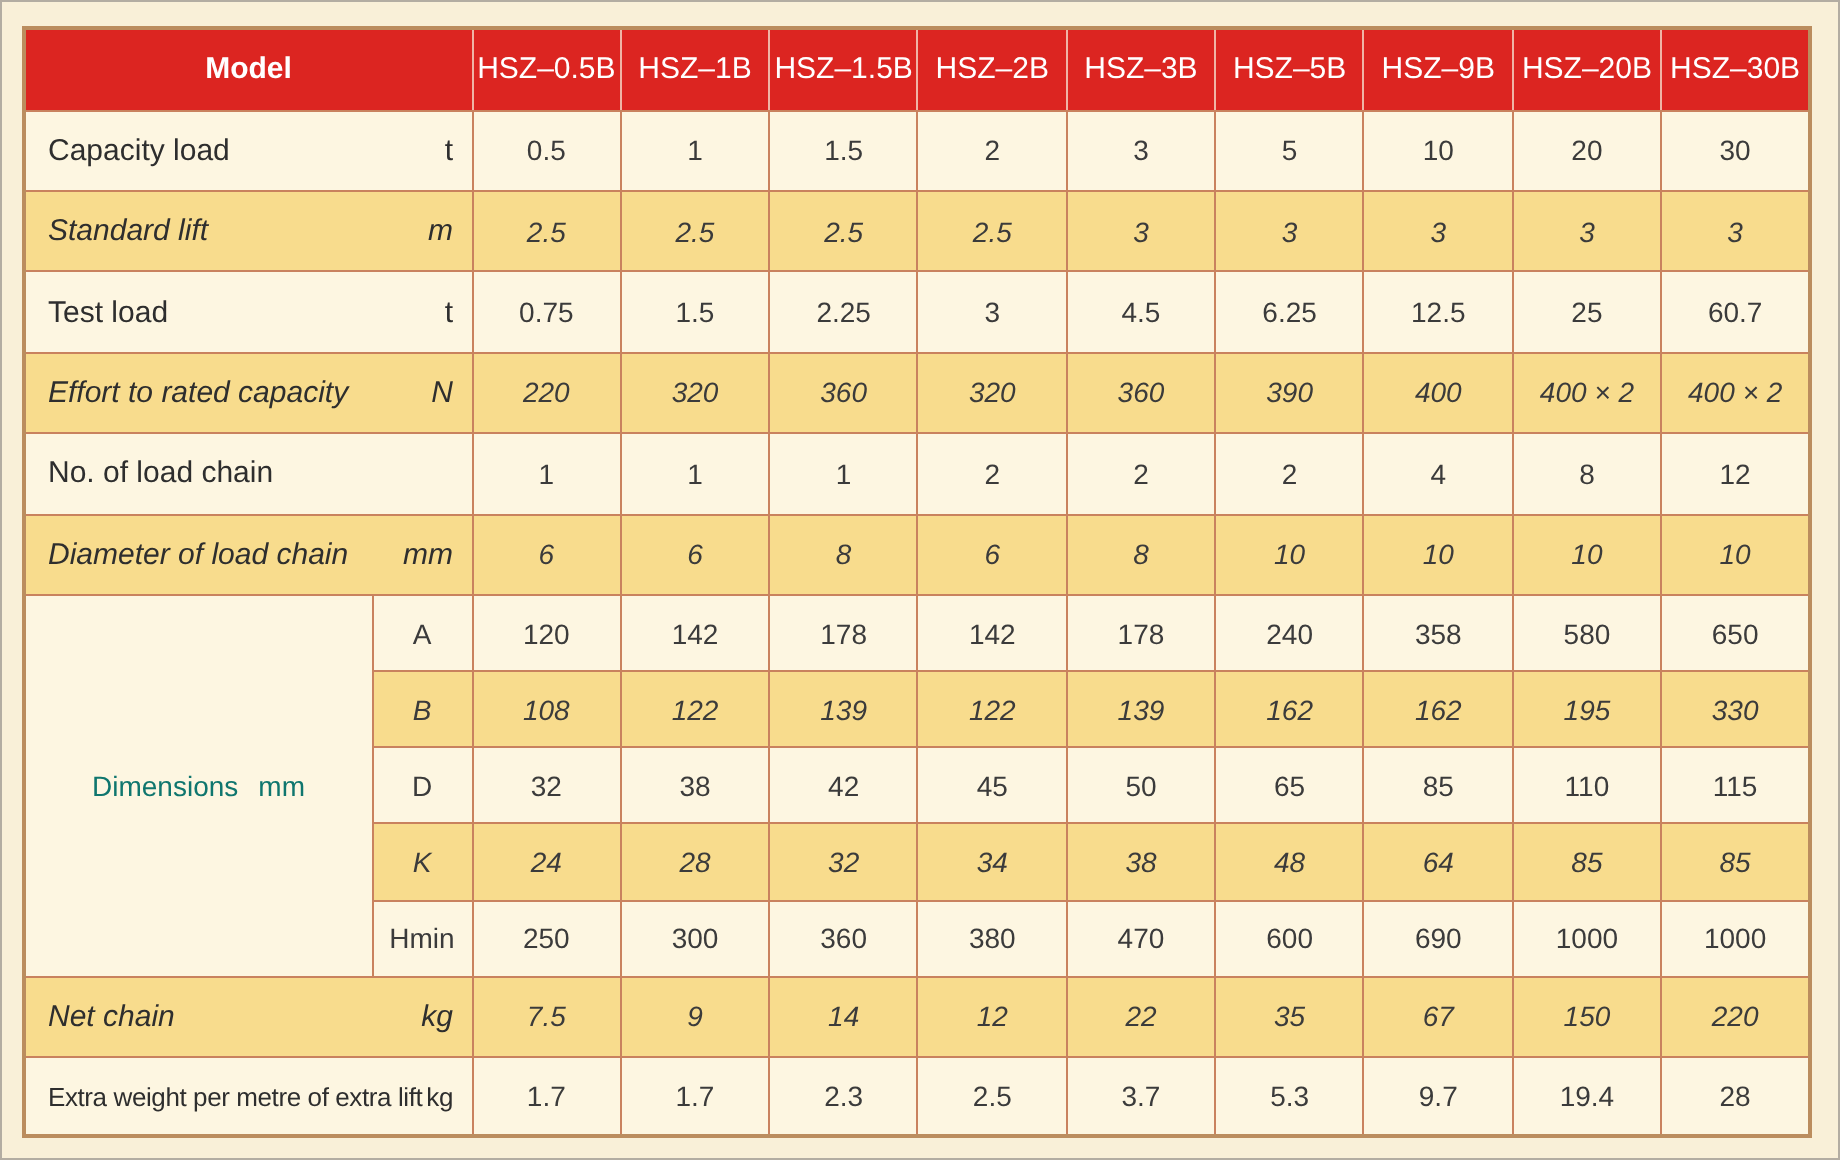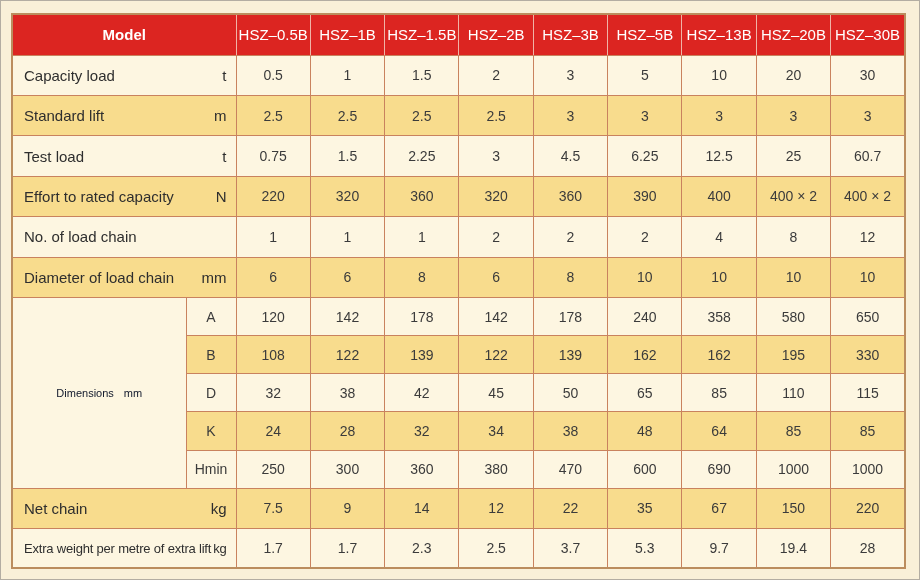--- a/index.html
+++ b/index.html
@@ -28,21 +28,21 @@
   td {
     border: 1px solid var(--grid, #c9825e);
     text-align: center;
     vertical-align: middle;
     font-size: 14px;
     color: var(--text, #3b3b3b);
     padding: 0;
     overflow: hidden;
   }
   tr.cream  td { background: var(--row-cream, #fdf6e1); }
-  tr.yellow td { background: var(--row-yellow, #f8dc8d); }
+  tr.yellow td { background: var(--row-yellow, #f8dc8d); font-style: italic; }
 
   tr.header { height: 41px; }
   tr.header td {
     background: var(--header-bg, #dc2521);
     color: var(--header-text, #fff);
     font-size: 15px;
     border: 1px solid var(--header-divider, #f0b4a6);
     border-top: 2px solid var(--outer-border, #bb8d5e);
     border-bottom: 1px solid var(--grid, #c9825e);
   }
@@ -54,21 +54,21 @@
     justify-content: space-between;
     align-items: center;
     padding: 0 9px 0 11px;
     white-space: nowrap;
   }
   .lbl  { font-size: 15px; color: #2e2e2e; }
   .unit { font-size: 15px; color: #2e2e2e; }
   td.label-cell.compact .lbl,
   td.label-cell.compact .unit { font-size: 13px; letter-spacing: -0.2px; }
 
-  td.dim-label { font-size: 11px; color: #0f172a; background: var(--row-cream, #fdf6e1); }
+  td.dim-label { font-size: 14px; color: #0f766e; background: var(--row-cream, #fdf6e1); }
   .dim-unit { margin-left: 10px; }
   td.sub-label { font-size: 14px; }
 </style>
 </head>
 <body>
 
 <div class="page">
   <table class="spec">
     <colgroup>
       <col class="c-label">
@@ -85,21 +85,21 @@
     </colgroup>
     <tbody id="tbody">
         <tr class="header">
           <td class="label-cell model-cell" colspan="2" style="text-align: center;">Model</td>
           <td class="model-col">HSZ–0.5B</td>
           <td class="model-col">HSZ–1B</td>
           <td class="model-col">HSZ–1.5B</td>
           <td class="model-col">HSZ–2B</td>
           <td class="model-col">HSZ–3B</td>
           <td class="model-col">HSZ–5B</td>
-          <td class="model-col">HSZ–13B</td>
+          <td class="model-col">HSZ–9B</td>
           <td class="model-col">HSZ–20B</td>
           <td class="model-col">HSZ–30B</td>
         </tr>
         <tr class="cream">
           <td class="label-cell" colspan="2">
             <div class="label-wrap">
               <span class="lbl">Capacity load</span>
               <span class="unit">t</span>
             </div>
           </td>

